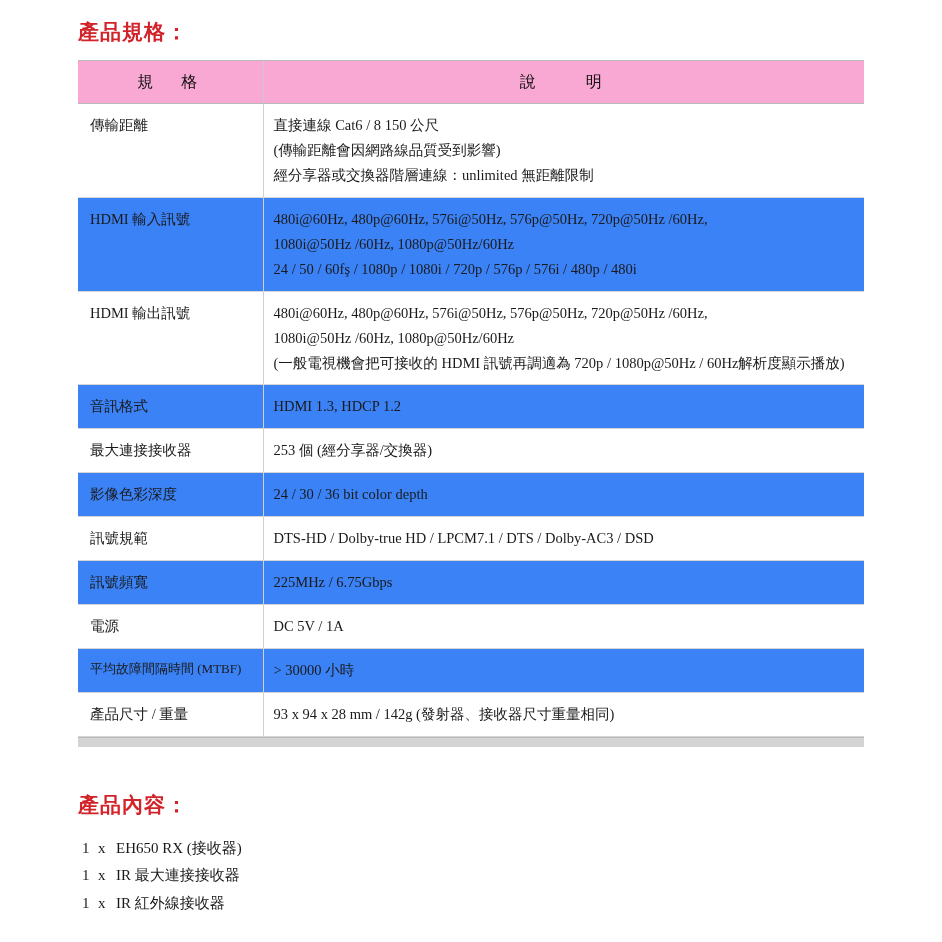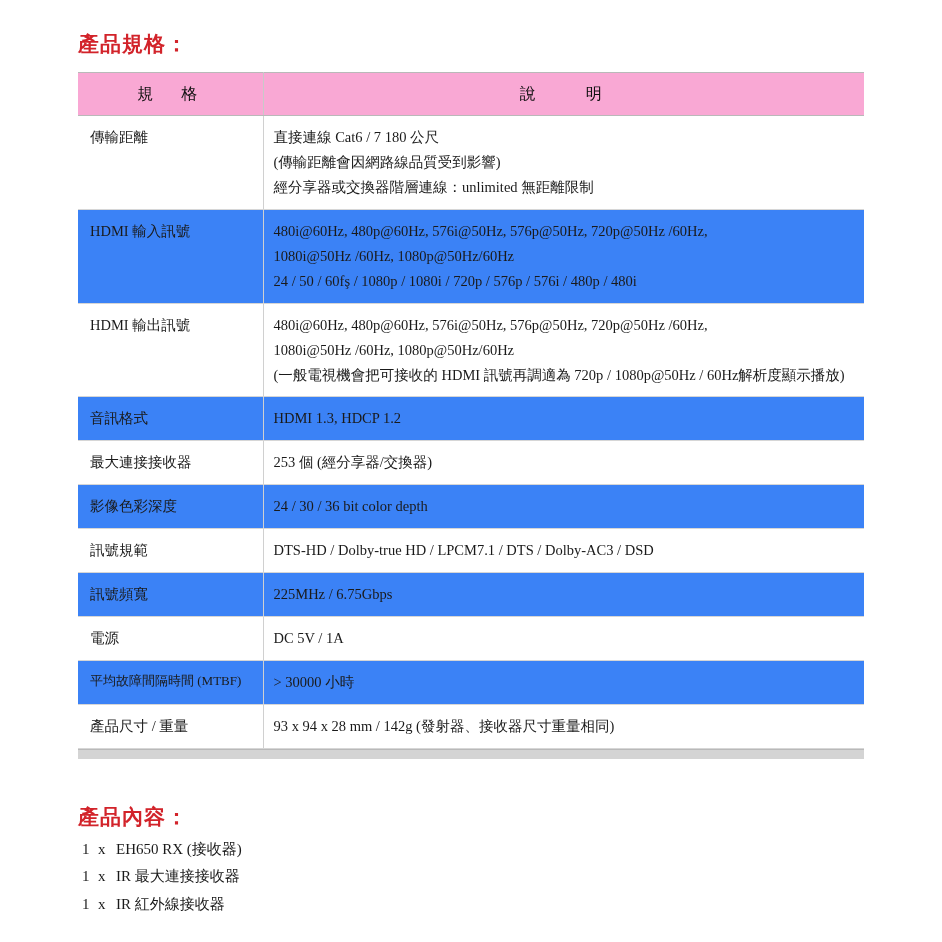--- a/index.html
+++ b/index.html
@@ -12,21 +12,21 @@
     background: #ffffff;
     font-family: "Liberation Serif", serif;
     color: #1a1a1a;
     overflow: hidden;
   }
   .page {
     position: relative;
     width: 942px;
     height: 942px;
     box-sizing: border-box;
-    padding: 12px 78px;
+    padding: 0 78px;
   }
   .section-title {
     font-family: "Liberation Sans", sans-serif;
     font-size: 21px;
     font-weight: bold;
     color: #d2232a;
     letter-spacing: 1px;
   }
   #spec-title {
     padding-top: 18px;
@@ -74,21 +74,21 @@
   .tbl-wrap { position: relative; }
   .tbl-footer {
     width: 786px;
     height: 9px;
     background: #d4d4d4;
     border-top: 1px solid #b9b9b9;
   }
 
   #content-title {
     margin-top: 44px;
-    margin-bottom: 5px;
+    margin-bottom: 16px;
   }
   ul.content-list {
     list-style: none;
     margin: 0;
     padding: 0 0 0 4px;
     font-size: 15px;
   }
   ul.content-list li {
     line-height: 1.82;
     white-space: nowrap;
@@ -113,21 +113,21 @@
         <tr>
           <th class="first">規　格</th>
           <th>說　　明</th>
         </tr>
       </thead>
       <tbody>
 
         <tr class="plain">
           <td class="label">傳輸距離</td>
           <td>
-            <span class="line">直接連線 Cat6 / 7  180 公尺</span>
+            <span class="line">直接連線 Cat6 / 8  150 公尺</span>
             <span class="line">(傳輸距離會因網路線品質受到影響)</span>
             <span class="line">經分享器或交換器階層連線：unlimited 無距離限制</span>
           </td>
         </tr>
 
         <tr class="shade">
           <td class="label">HDMI 輸入訊號</td>
           <td>
             <span class="line">480i@60Hz, 480p@60Hz, 576i@50Hz, 576p@50Hz, 720p@50Hz /60Hz,</span>
             <span class="line">1080i@50Hz /60Hz, 1080p@50Hz/60Hz</span>

